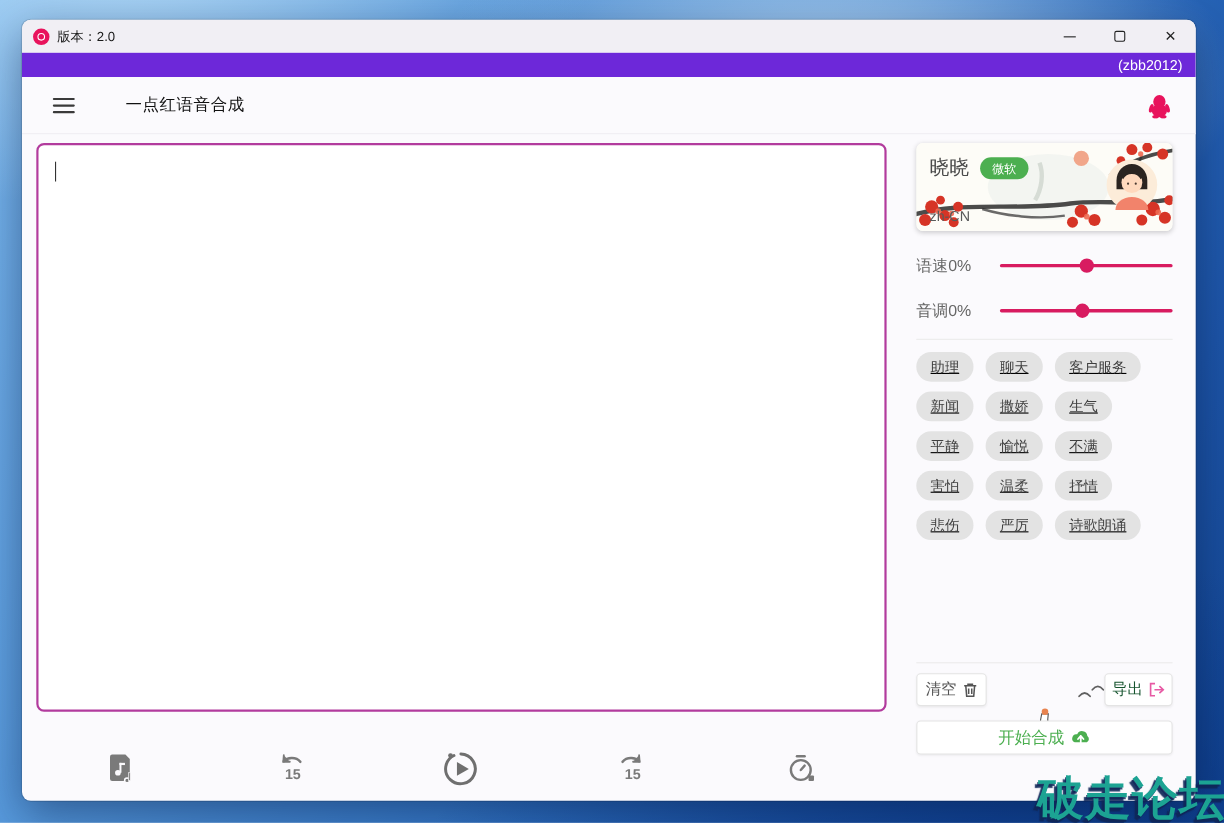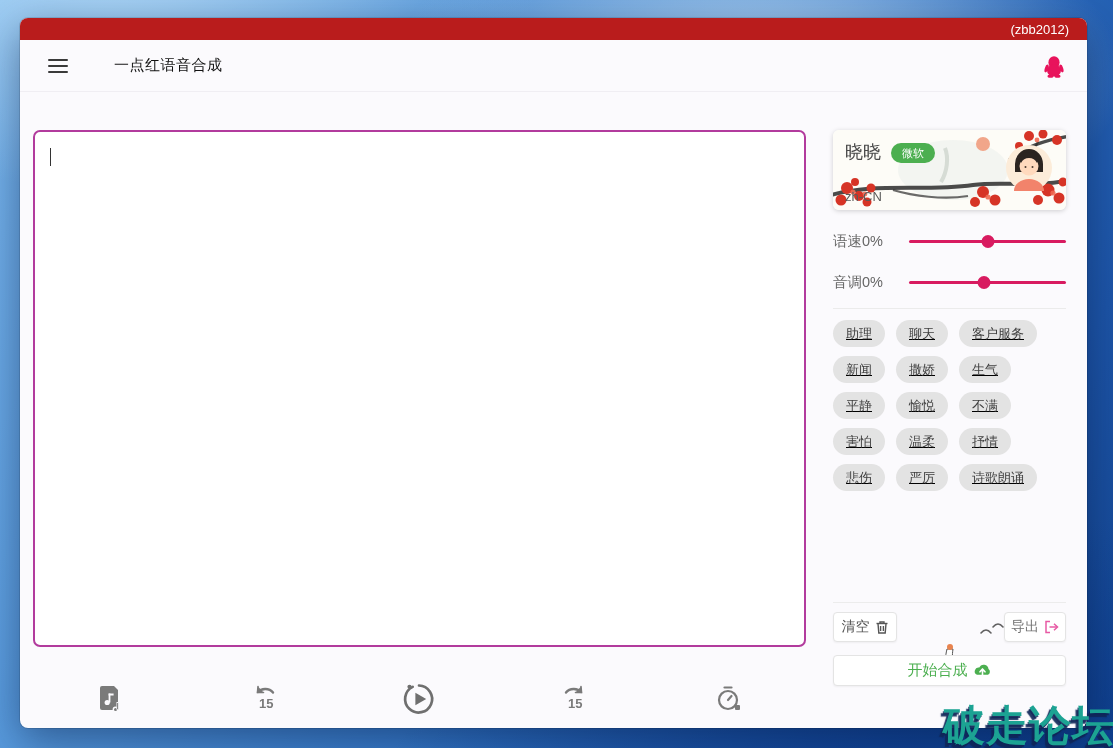--- a/index.html
+++ b/index.html
@@ -27,22 +27,22 @@
   .app-logo { width:15px; height:15px; border-radius:50%; background:#e8135c;
     border:0; position:relative; margin-right:7px; }
   .app-logo::after { content:""; position:absolute; left:4px; top:4px; width:5px; height:5px;
     border:1.5px solid #fff; border-radius:50%; }
   .win-controls { margin-left:auto; display:flex; height:30px; }
   .win-btn { width:46px; height:30px; display:flex; align-items:center; justify-content:center;
     color:#222; font-size:13px; cursor:default; }
   .glyph-min { width:11px; height:0; border-top:1.2px solid #222; display:block; }
   .glyph-max { width:10px; height:10px; border:1.2px solid #222; border-radius:2px; display:block; }
 
-  .banner { height:22px; background:#b91c1c; color:#fff; font-size:13px;
-    display:flex; align-items:center; justify-content:flex-end; padding-right:18px; }
+  .banner { height:22px; background:#6d28d9; color:#fff; font-size:13px;
+    display:flex; align-items:center; justify-content:flex-end; padding-right:12px; }
 
   .header { height:52px; display:flex; align-items:center; padding:0 22px;
     border-bottom:1px solid #f0eef3; background:#fbfafd; }
   .hamburger { width:20px; height:14px; display:flex; flex-direction:column;
     justify-content:space-between; margin-left:6px; cursor:pointer; }
   .hamburger i { display:block; height:2px; background:#3a3a3a; border-radius:1px; }
   .header-title { font-size:15px; color:#111; margin-left:46px; letter-spacing:.5px; }
   .qq { margin-left:auto; width:22px; height:24px; }
 
   
@@ -89,35 +89,50 @@
     border-radius:14px; margin:0 11px 9px 0; cursor:pointer; white-space:nowrap; }
 
   .bottom-box { position:absolute; left:0; top:472px; width:233px; border-top:1px solid #ececec; }
   .ink-art { position:absolute; left:18px; top:8px; width:215px; height:86px; z-index:0; pointer-events:none; }
   .progress-label { position:relative; z-index:1; margin-top:11px; font-size:14px; color:#2c2c2c; }
   .btn-row { position:relative; z-index:1; display:flex; justify-content:space-between; margin-top:9px; }
   .btn { background:#fff; border:1px solid #e4e4e4; border-radius:4px; height:30px;
     display:flex; align-items:center; justify-content:center; cursor:pointer;
     box-shadow:0 1px 2px rgba(0,0,0,.05); font-size:14px; }
   .btn-clear { width:64px; color:#555; }
-  .btn-export { width:62px; color:#737373; }
+  .btn-export { width:62px; color:#14532d; }
   .btn svg { margin-left:5px; }
   .btn-start { position:relative; z-index:1; width:233px; margin-top:13px; height:31px; color:#4caf50; font-size:15px; }
 
   
   .watermark { position:absolute; right:-2px; bottom:-6px; z-index:50;
     font-size:42px; font-weight:900; letter-spacing:1px; color:#1ca393;
     text-shadow:-3px 4px 1px rgba(15,38,88,.92), -1px 2px 0 rgba(15,38,88,.8);
     font-family:"Liberation Sans","DejaVu Sans",sans-serif; }
 </style>
 </head>
 <body>
 
 <div class="window">
 
+  <div class="titlebar">
+    <span class="app-logo"></span>
+    <span>版本：2.0</span>
+    <div class="win-controls">
+      <div class="win-btn">
+          <span class="glyph-min"></span>
+        </div>
+      <div class="win-btn">
+          <span class="glyph-max"></span>
+        </div>
+      <div class="win-btn">
+          <span>✕</span>
+        </div>
+    </div>
+  </div>
 
   <div class="banner">
     <span>(zbb2012)</span>
   </div>
 
   <div class="header">
     <div class="hamburger">
         <i></i>
         <i></i>
         <i></i>

